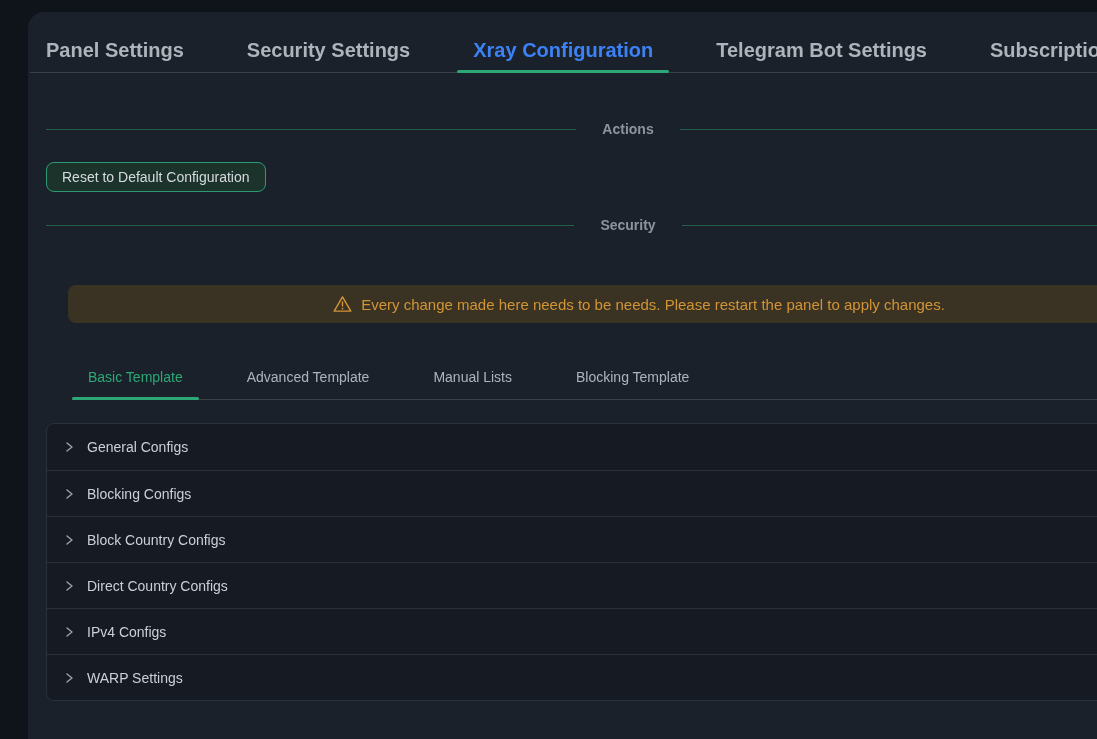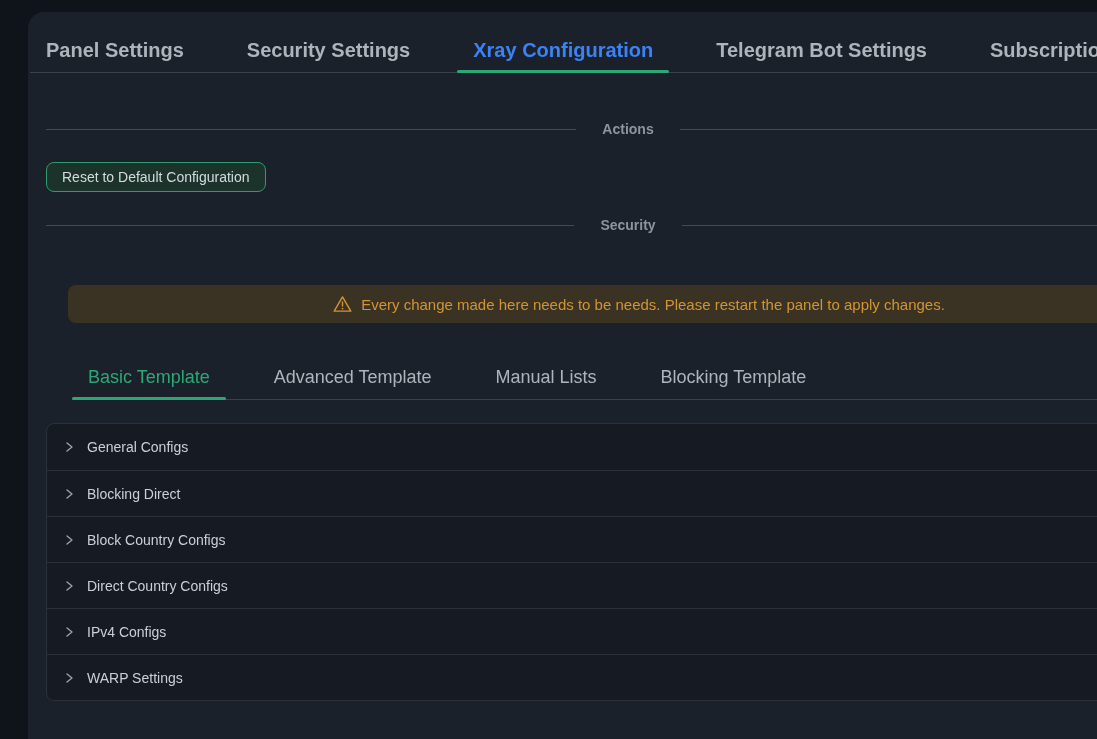--- a/index.html
+++ b/index.html
@@ -96,21 +96,21 @@
   .subtabbar {
     margin: 38px 0 0 26px;
     border-bottom: 1px solid #3a414b;
     display: flex;
   }
   .subtab {
     position: relative;
     padding: 6px 16px 12px;
     margin-right: 32px;
     color: #aeb4bb;
-    font-size: 18px;
+    font-size: 14px;
     line-height: 20px;
     cursor: pointer;
     white-space: nowrap;
   }
   .subtab.active { color: #2ba876; }
   .subtab.active::after {
     content: "";
     position: absolute;
     left: 0; right: 0; bottom: -1px;
     height: 3px;
@@ -192,21 +192,21 @@
         </span>
         <span>General Configs</span>
       </div>
 
       <div class="collapse-item">
         <span class="chev">
           <svg width="12" height="12" viewBox="0 0 12 12">
               <polyline points="4,2 9,6 4,10" fill="none" stroke="#9ba2aa" stroke-width="1.4" stroke-linecap="round" stroke-linejoin="round"></polyline>
             </svg>
         </span>
-        <span>Blocking Direct</span>
+        <span>Blocking Configs</span>
       </div>
 
       <div class="collapse-item">
         <span class="chev">
           <svg width="12" height="12" viewBox="0 0 12 12">
               <polyline points="4,2 9,6 4,10" fill="none" stroke="#9ba2aa" stroke-width="1.4" stroke-linecap="round" stroke-linejoin="round"></polyline>
             </svg>
         </span>
         <span>Block Country Configs</span>
       </div>

